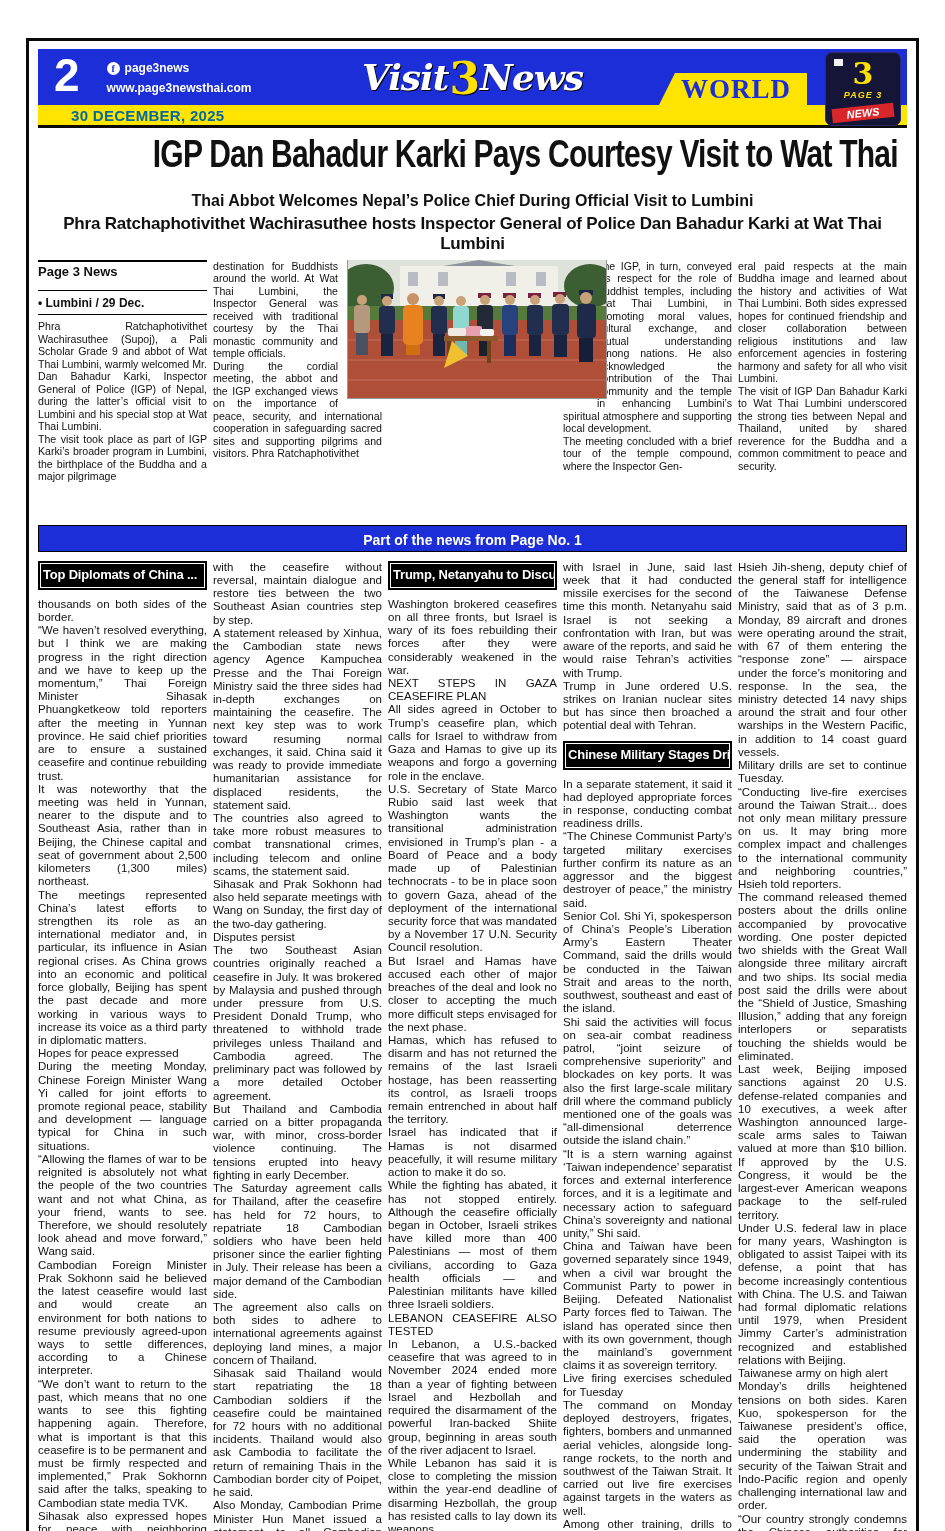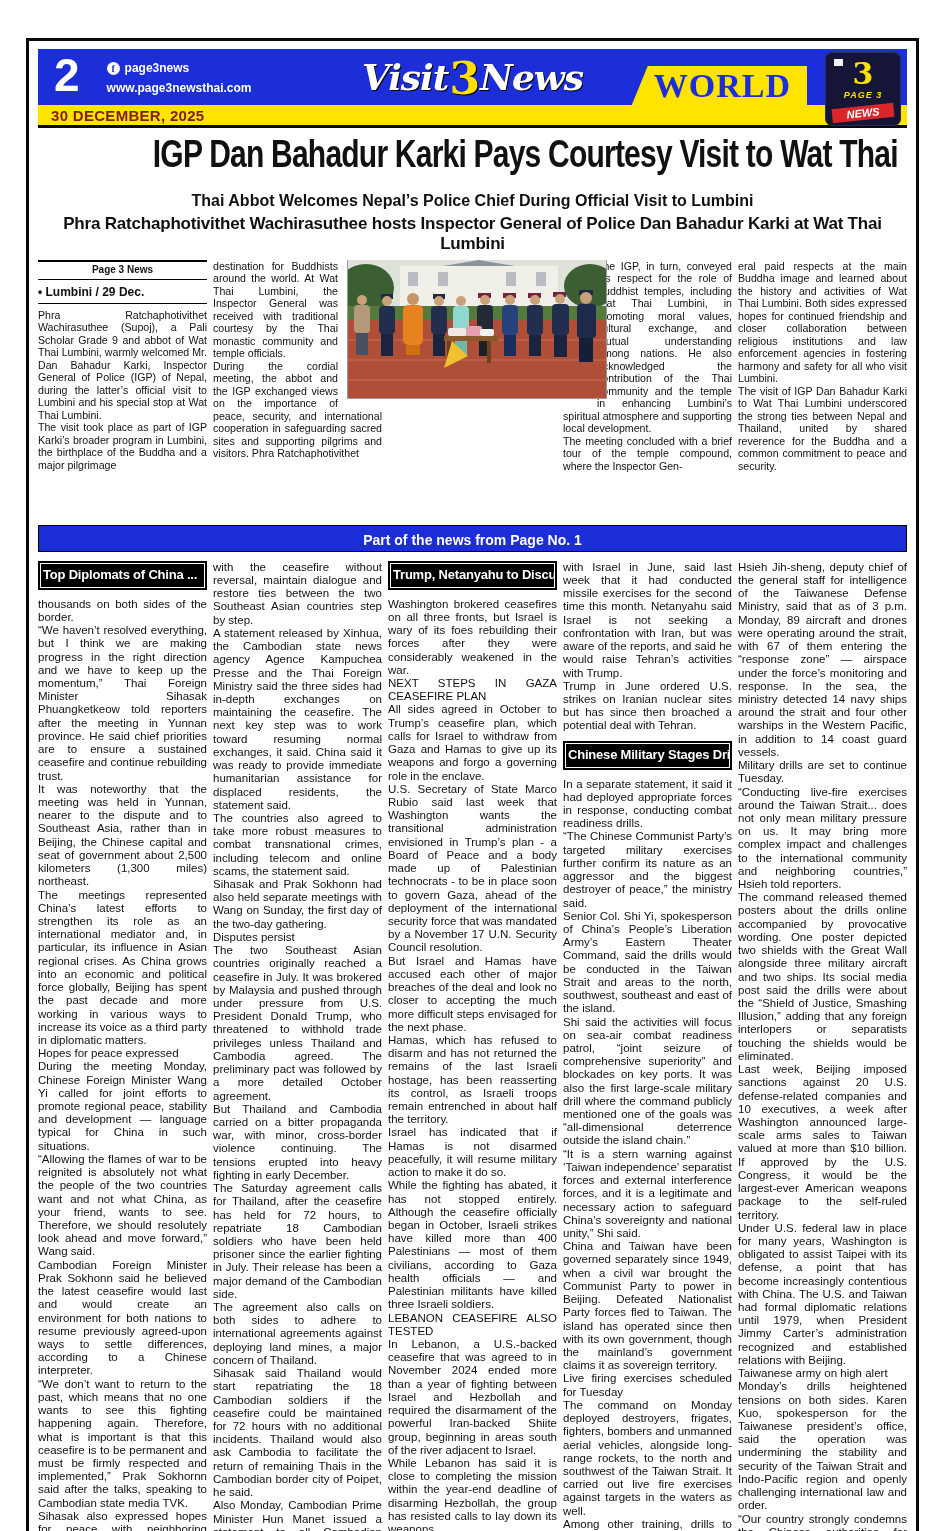--- a/index.html
+++ b/index.html
@@ -9,39 +9,39 @@
   
   .masthead{position:relative;background:#1b2ed8;height:56px;}
   .mh-left{position:absolute;left:16px;top:2px;display:flex;align-items:flex-start;}
   .mh-pagenum{color:#fff;font-size:46px;font-weight:bold;line-height:1.05;letter-spacing:-1px;}
   .mh-social{margin:10px 0 0 28px;color:#fff;font-size:12px;font-weight:bold;}
   .mh-social .row{display:flex;align-items:center;gap:5px;margin-bottom:6px;}
   .fb-icon{display:inline-flex;align-items:center;justify-content:center;width:13px;height:13px;border-radius:50%;background:#fff;color:#1b2ed8;font-size:10px;font-weight:bold;font-family:"Liberation Serif",serif;}
   .mh-logo{position:absolute;left:0;right:0;top:4px;text-align:center;color:#fff;font-family:"DejaVu Serif",serif;font-style:italic;font-weight:bold;font-size:36px;letter-spacing:-1px;text-shadow:1px 1px 0 #000;}
   .mh-logo .three{color:#ffe000;font-size:44px;font-style:normal;vertical-align:-4px;padding:0 1px;}
   .world-tab{position:absolute;right:100px;bottom:0;background:#ffe400;padding:1px 16px 0 22px;clip-path:polygon(16px 0,100% 0,100% 100%,0 100%);}
-  .world-tab span{color:#1b2ed8;font-family:"Liberation Serif",serif;font-weight:bold;font-size:34px;letter-spacing:1px;}
+  .world-tab span{color:#1b2ed8;font-family:"Liberation Serif",serif;font-weight:bold;font-size:27px;letter-spacing:1px;}
   .brand-badge{position:absolute;right:6px;top:3px;width:74px;height:72px;background:#141537;border-radius:7px;z-index:5;text-align:center;border:1px solid #2a2c66;}
   .brand-badge .mini{position:absolute;left:8px;top:6px;width:9px;height:7px;background:#f2f2f2;}
   .badge-3{color:#ffe000;font-weight:bold;font-size:30px;line-height:1;margin-top:6px;font-family:"DejaVu Serif",serif;}
   .badge-page{color:#ffe000;font-size:9px;font-weight:bold;letter-spacing:1px;margin-top:1px;font-style:italic;}
   .badge-news{position:absolute;left:6px;right:6px;bottom:5px;background:#d8262b;color:#fff;font-style:italic;font-weight:bold;font-size:11px;transform:rotate(-6deg);padding:1px 0;}
   .date-strip{background:#ffe400;height:20px;border-bottom:3px solid #0a0a0a;display:flex;align-items:center;}
-  .date-strip span{color:#7f1d1d;font-weight:bold;font-size:15px;letter-spacing:.3px;padding-left:13px;}
+  .date-strip span{color:#0369a1;font-weight:bold;font-size:15px;letter-spacing:.3px;padding-left:33px;}
 
   
   .headline-wrap{text-align:center;overflow:hidden;margin-top:4px;}
   .headline-main{display:inline-block;white-space:nowrap;font-size:38px;font-weight:bold;letter-spacing:-1px;transform:scaleX(.79);transform-origin:center;line-height:1.1;}
   .sub1{text-align:center;font-weight:bold;font-size:16px;margin-top:16px;}
   .sub2{text-align:center;font-weight:bold;font-size:17px;margin:4px 0 6px;letter-spacing:-.2px;}
 
   
   .top-article{position:relative;display:flex;gap:6px;height:260px;overflow:hidden;font-size:10.6px;line-height:1.18;text-align:justify;}
   .top-article .col{flex:1;min-width:0;}
-  .kicker{text-align:center;font-weight:bold;font-size:10px;border-top:2px solid #000;border-bottom:1px solid #000;padding:2px 0 3px;}
+  .kicker{text-align:left;font-weight:bold;font-size:13px;border-top:2px solid #000;border-bottom:1px solid #000;padding:2px 0 11px;}
   .byline{font-weight:bold;font-size:12px;padding:5px 0 4px;border-bottom:1.5px solid #000;margin-bottom:5px;}
   .photo{position:absolute;left:310px;top:0;width:258px;height:138px;background:#cfd3c9;outline:1px solid #999;}
   .spacer-r{float:right;width:44px;height:142px;}
   .spacer-l{float:left;width:34px;height:142px;}
   .photo-gap{height:143px;}
   .jtext{white-space:pre-line;}
 
   
   .ref-bar{background:#1b2ed8;border:1px solid #000;color:#fff;font-weight:bold;font-size:14px;text-align:center;padding:6px 0 3px;margin:5px 0 9px;}
 

